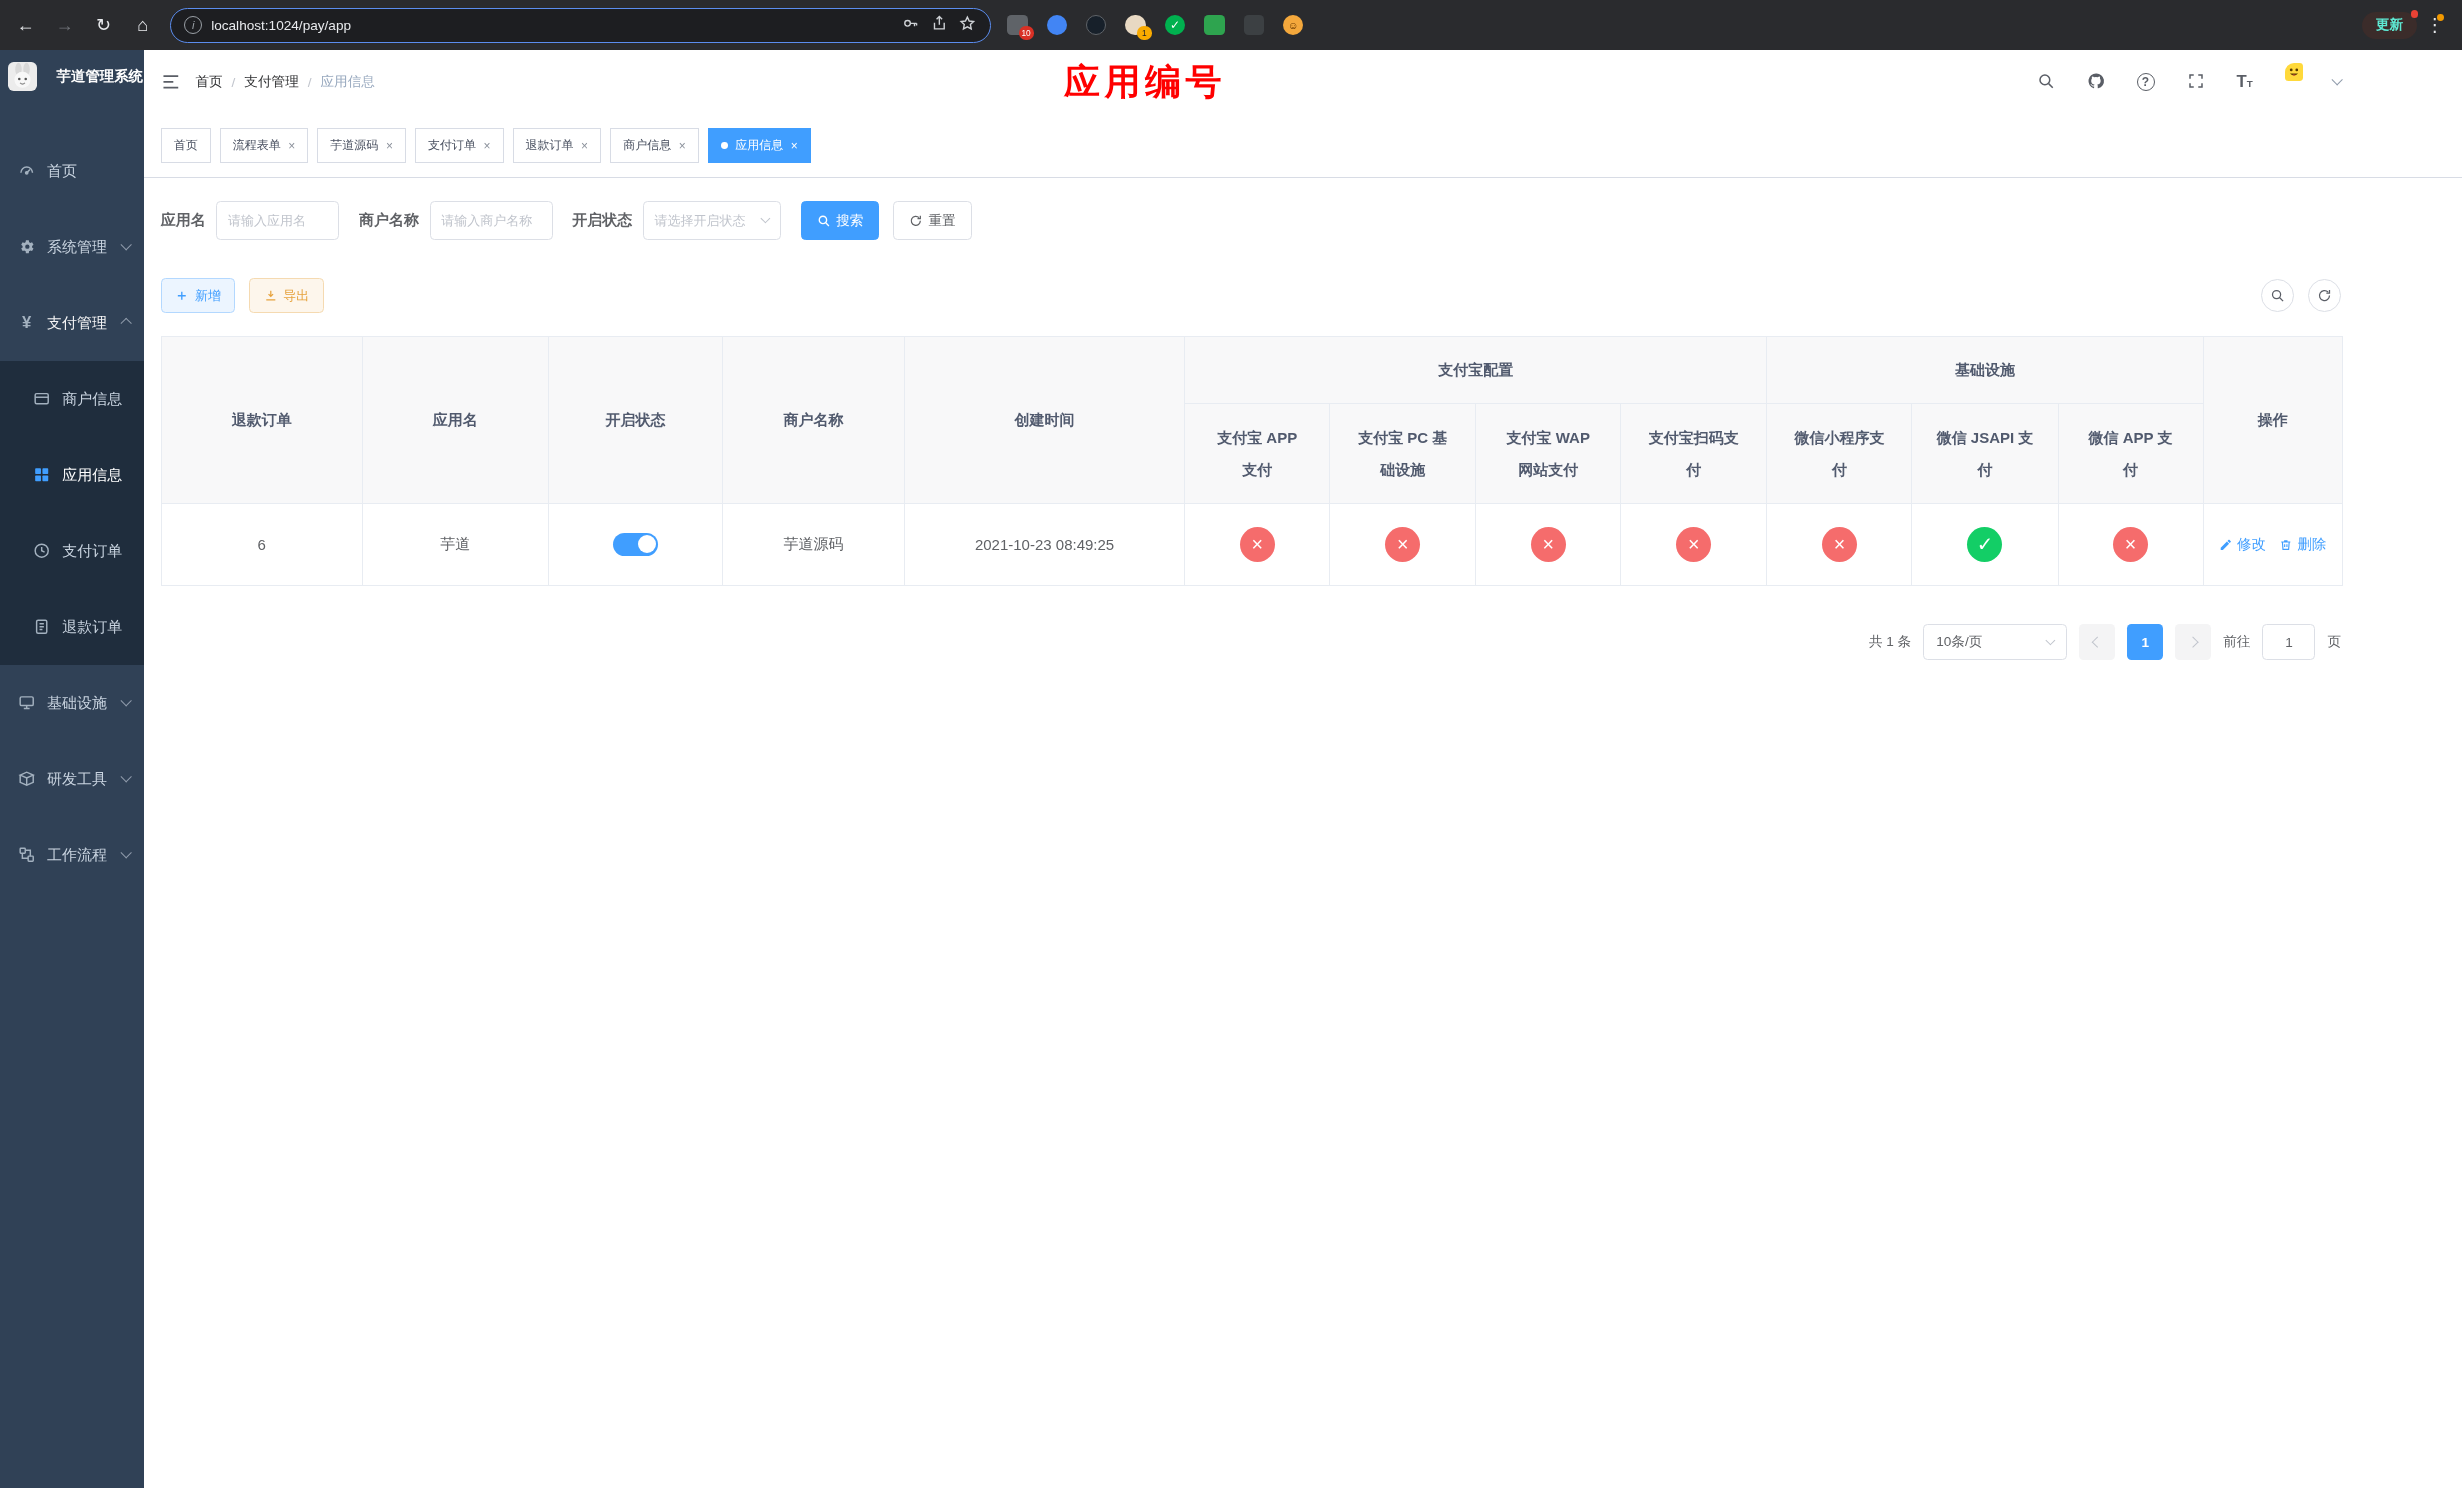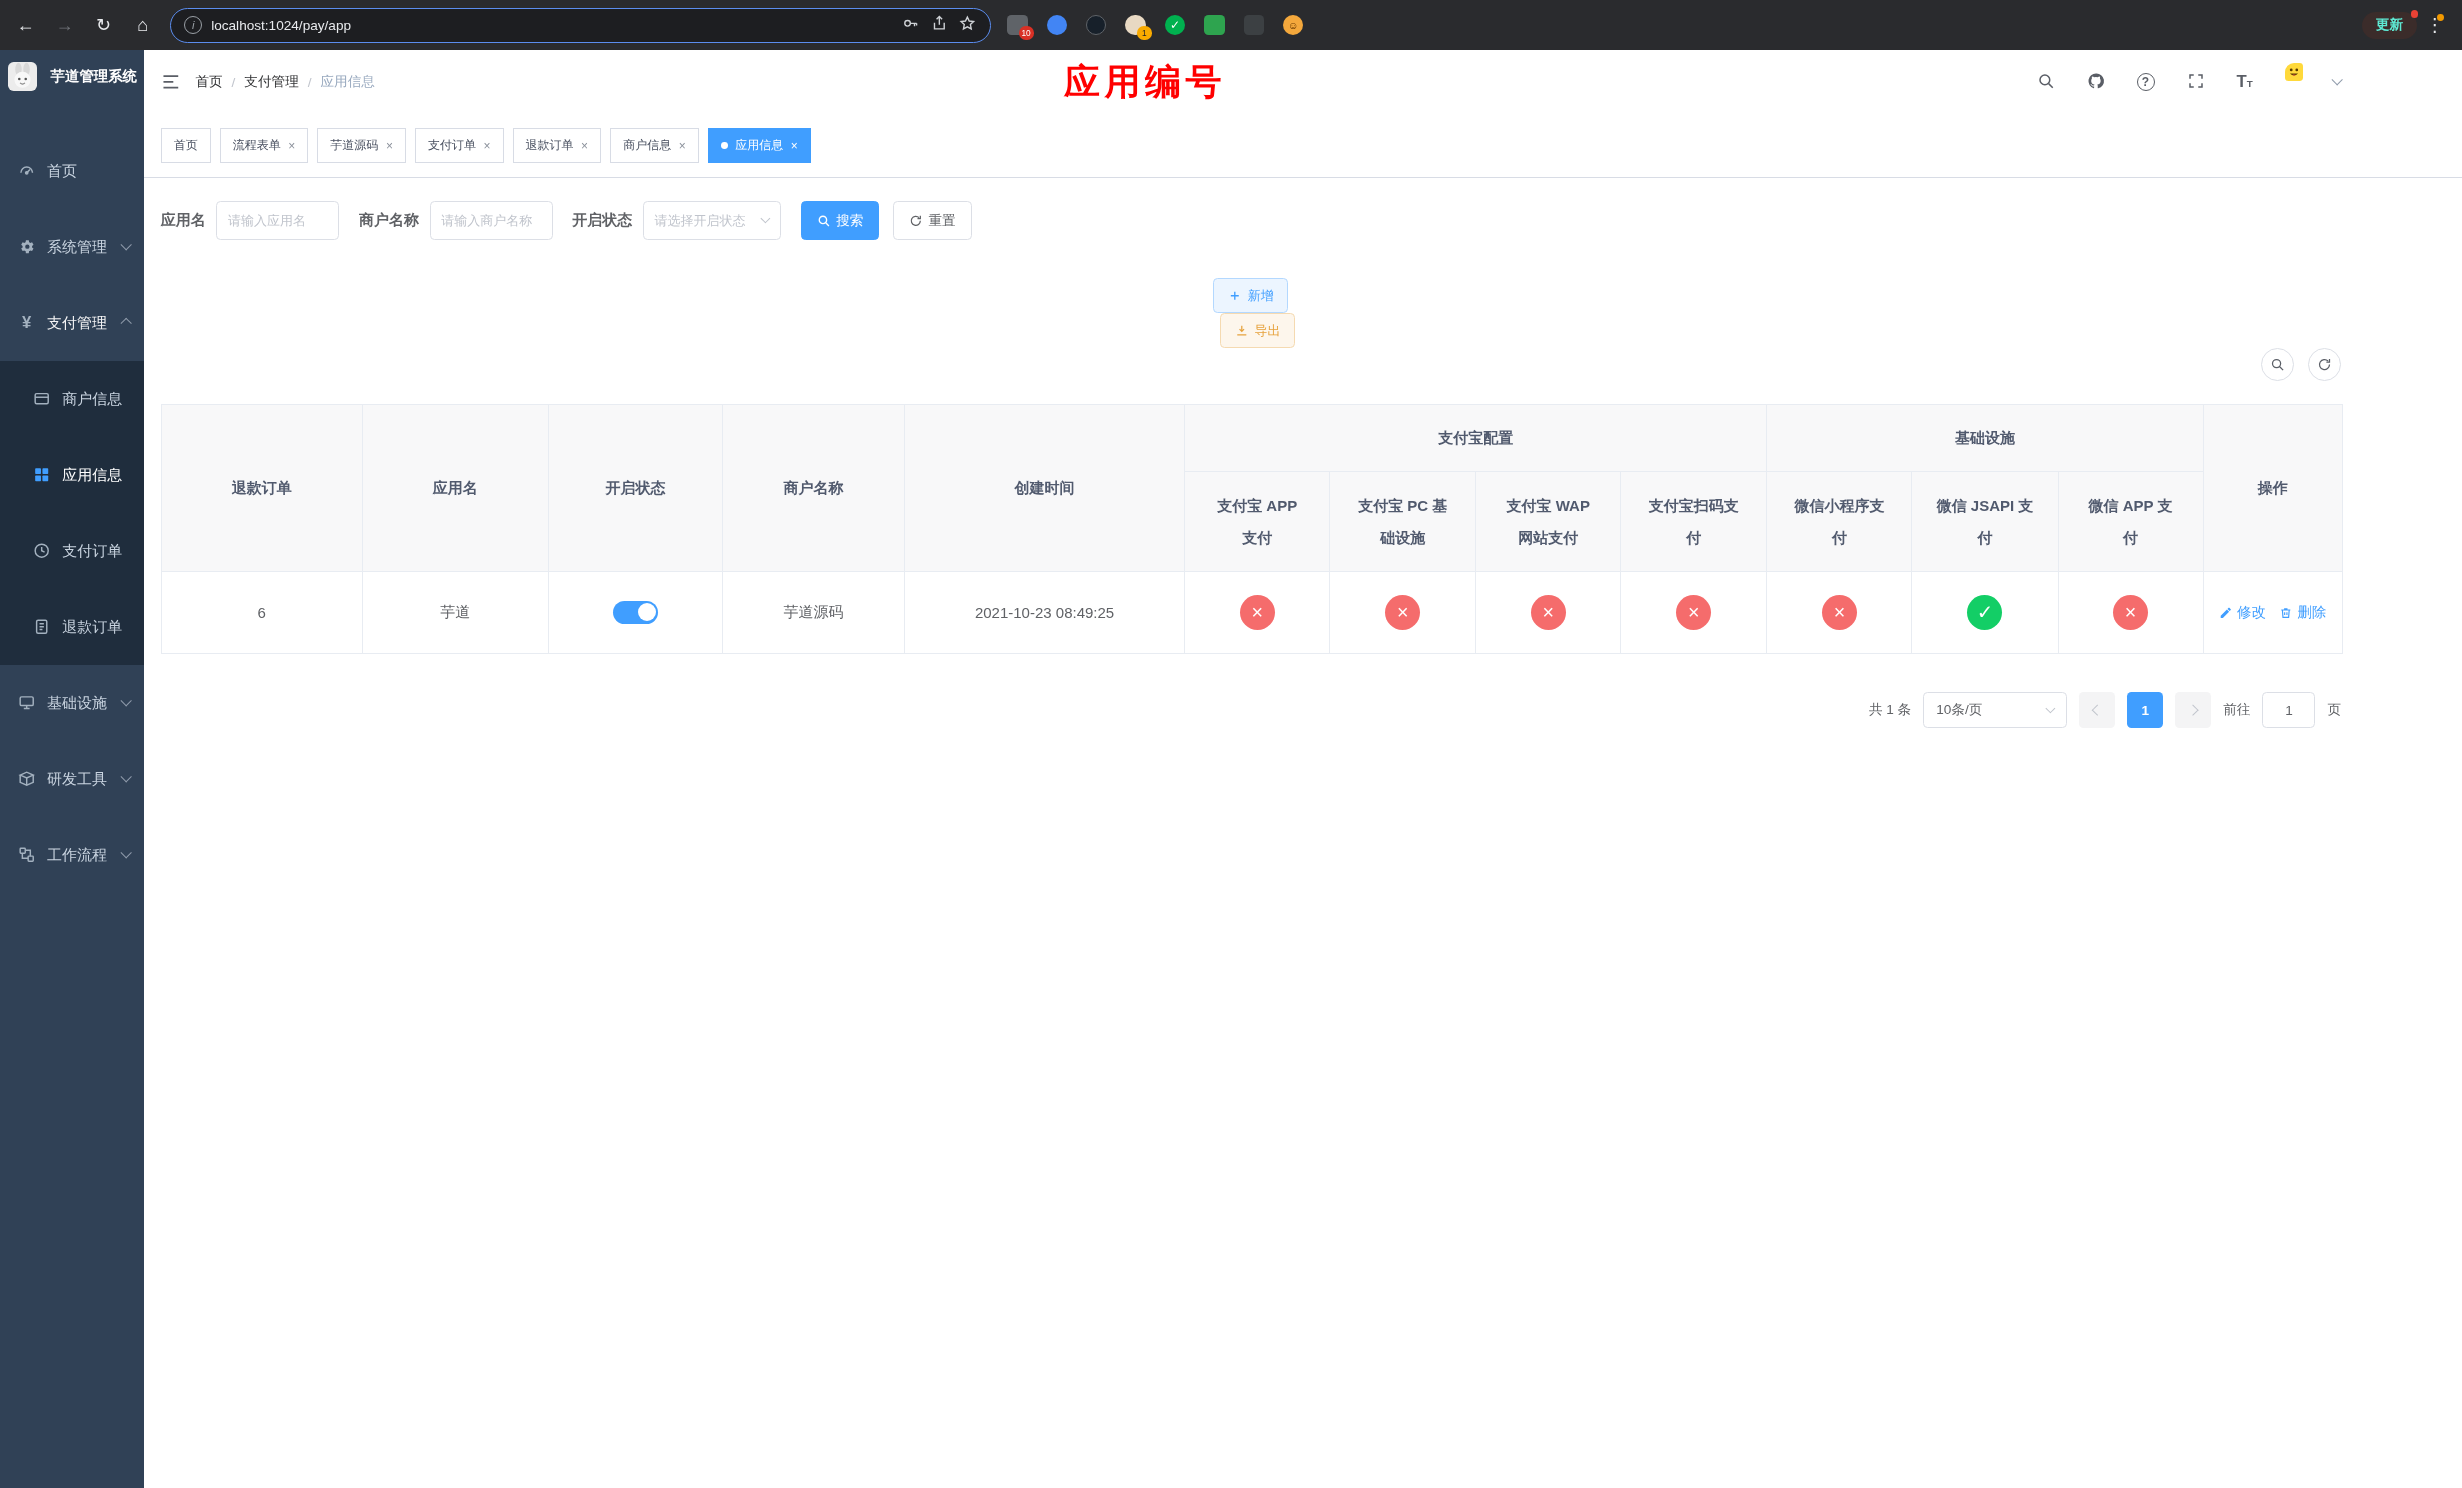--- a/index.html
+++ b/index.html
@@ -38,21 +38,21 @@
     border-radius:50%; background:#e94235; }
   .kebab { color:#e8eaed; font-size:18px; width:16.7px; text-align:center; position:relative; cursor:pointer; }
   .kebab::after { content:""; position:absolute; top:0; right:-1.5px; width:6.8px; height:6.8px;
     border-radius:50%; background:#f29900; }
 
   
   .app { display:flex; height:1439px; }
 
   
   .sidebar { width:144px; flex:0 0 144px; background:var(--sidebar-bg,#304156); display:flex; flex-direction:column; }
-  .logo-row { height:53px; display:flex; align-items:center; gap:14px; padding:0 7.6px; cursor:pointer; }
+  .logo-row { height:53px; display:flex; align-items:center; gap:20px; padding:0 7.6px; cursor:pointer; }
   .logo-avatar { width:29px; height:29px; flex:0 0 auto; }
   .logo-title { color:#fff; font-weight:bold; font-size:14.4px; white-space:nowrap; }
   .menu { padding-top:30px; }
   .mi { height:76px; display:flex; align-items:center; gap:10.6px; padding:0 13.6px 0 16.7px;
     font-size:15px; color:#c9d4e0; cursor:pointer; }
   .mi .micon, .smi .micon { width:19.7px; flex:0 0 auto; display:flex; justify-content:center; color:#a3b1bf; }
   .mi .micon svg, .smi .micon svg { width:17.4px; height:17.4px; }
   .mi .yen { font-size:16.7px; font-weight:bold; }
   .mi .label, .smi .label { white-space:nowrap; }
   .mi .chev { margin-left:auto; color:#8f9bab; }
@@ -109,21 +109,21 @@
     margin-right:19.7px; cursor:pointer; }
   .f-select .chev { width:6.8px; height:6.8px; color:#c0c4cc; }
   .btn { display:inline-flex; align-items:center; gap:6px; border-radius:4.5px; cursor:pointer;
     font-family:inherit; white-space:nowrap; }
   .btn svg { width:13.6px; height:13.6px; }
   .btn-search { height:39px; padding:0 15px; background:var(--primary,#409eff); border:0.8px solid var(--primary,#409eff);
     color:#fff; font-size:13.6px; }
   .btn-reset { height:39px; padding:0 15px; background:#fff; border:0.8px solid #dcdfe6; color:#606266;
     font-size:13.6px; margin-left:13.6px; }
 
-  .toolbar { display:flex; align-items:center; margin-bottom:23px;flex-direction:column; }
+  .toolbar { display:flex; align-items:center; margin-bottom:23px; }
   .btn-add { height:35px; padding:0 13.6px; background:#ecf5ff; border:0.8px solid #b3d8ff;
     color:var(--primary,#409eff); font-size:13px; }
   .btn-export { height:35px; padding:0 13.6px; background:#fdf6ec; border:0.8px solid #f5dab1;
     color:#e6a23c; font-size:13px; margin-left:13.6px; }
   .tool-right { margin-left:auto; display:flex; gap:13.6px; }
   .circle-btn { width:33px; height:33px; border-radius:50%; border:0.8px solid #dcdfe6; background:#fff;
     color:#5a5e66; display:flex; align-items:center; justify-content:center; cursor:pointer; }
   .circle-btn svg { width:15px; height:15px; }
 
   

